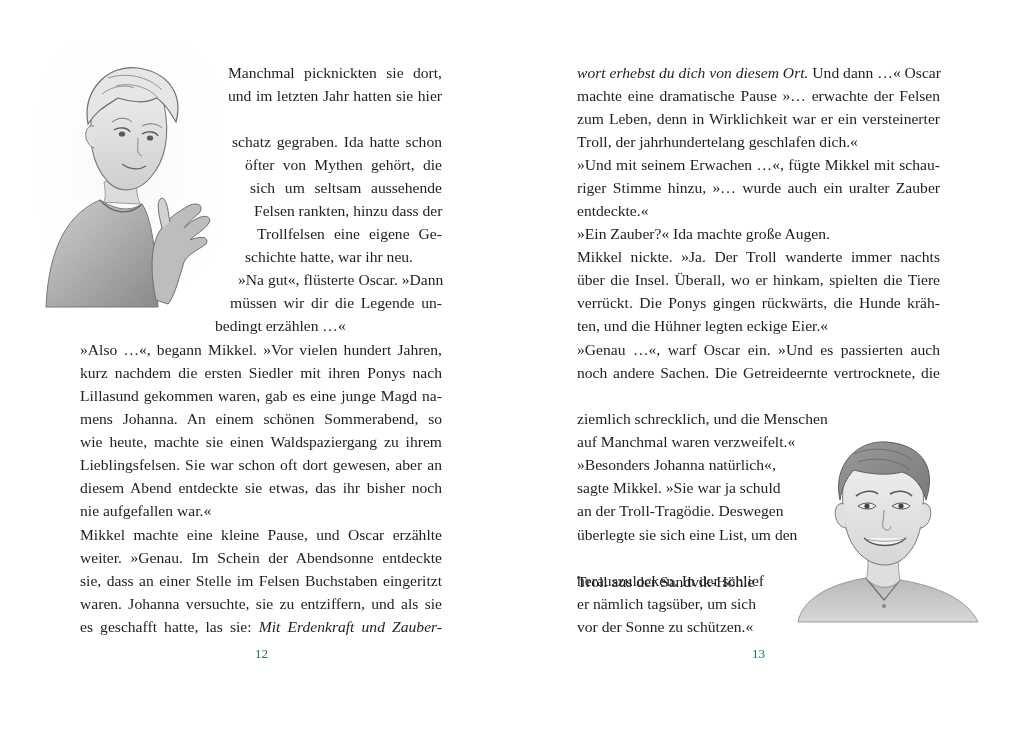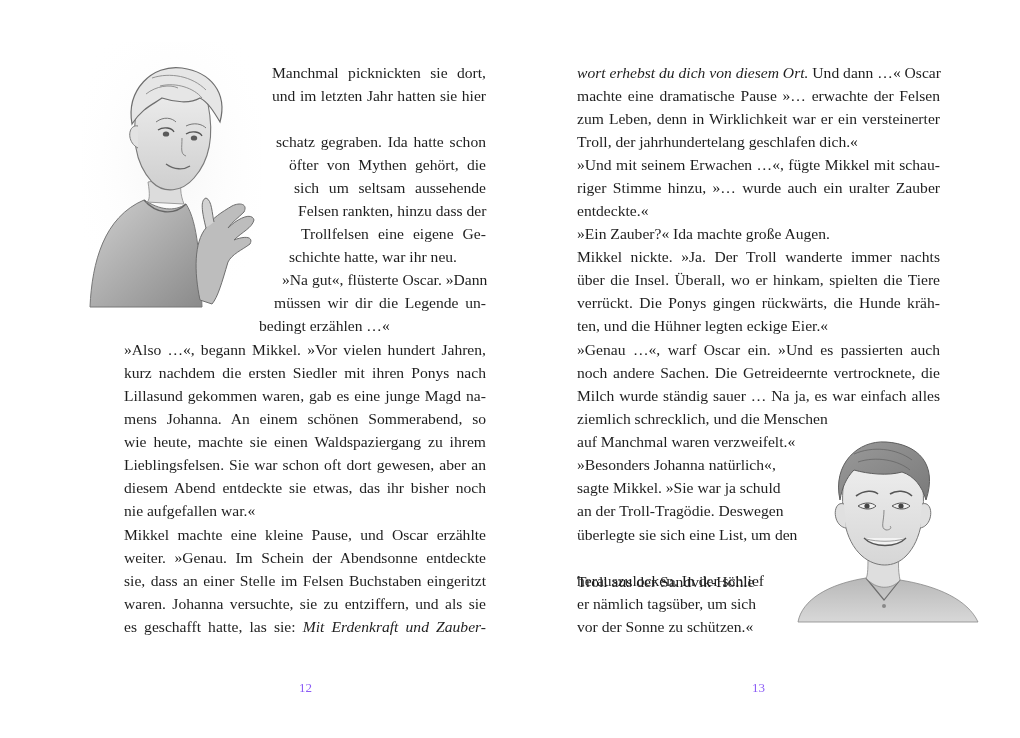--- a/index.html
+++ b/index.html
@@ -2,37 +2,37 @@
 <html><head>
   <meta charset="utf-8">
   <style>
     html, body { margin: 0; padding: 0; background: #ffffff; }
     body {
       width: 1020px; height: 738px; position: relative; overflow: hidden;
       font-family: "Liberation Serif", "DejaVu Serif", serif;
       color: #1e1e1e;
     }
     .page { position: absolute; top: 0; height: 738px; }
-    .page-left { left: 0; width: 510px; margin-left: 44px; }
+    .page-left { left: 0; width: 510px; }
     .page-right { left: 510px; width: 510px; }
 
     .line {
       position: absolute;
       font-size: 15.6px;
       line-height: 22px;
       height: 22px;
       white-space: nowrap;
       text-align: justify;
       text-align-last: justify;
     }
     .line.last { text-align-last: left; }
     .it { font-style: italic; }
 
     .page-number {
-      position: absolute; top: 680px; font-size: 13px; color: #8b5cf6;
+      position: absolute; top: 646px; font-size: 13px; color: #0f766e;
     }
 
     .illustration { position: absolute; }
   </style>
 </head>
 <body>
 
 <div class="page page-left">
 
   <div class="illustration" style="left:38px; top:42px; width:180px; height:268px;">
@@ -122,21 +122,20 @@
   <div class="line" style="left:67px; top:154px; width:363px;">»Und mit seinem Erwachen …«, fügte Mikkel mit schau-</div>
   <div class="line" style="left:67px; top:177px; width:363px;">riger Stimme hinzu, »… wurde auch ein uralter Zauber</div>
   <div class="line last" style="left:67px; top:200px; width:363px;">entdeckte.«</div>
   <div class="line last" style="left:67px; top:223px; width:363px;">»Ein Zauber?« Ida machte große Augen.</div>
   <div class="line" style="left:67px; top:246px; width:363px;">Mikkel nickte. »Ja. Der Troll wanderte immer nachts</div>
   <div class="line" style="left:67px; top:269px; width:363px;">über die Insel. Überall, wo er hinkam, spielten die Tiere</div>
   <div class="line" style="left:67px; top:292px; width:363px;">verrückt. Die Ponys gingen rückwärts, die Hunde kräh-</div>
   <div class="line last" style="left:67px; top:315px; width:363px;">ten, und die Hühner legten eckige Eier.«</div>
   <div class="line" style="left:67px; top:339px; width:363px;">»Genau …«, warf Oscar ein. »Und es passierten auch</div>
   <div class="line" style="left:67px; top:362px; width:363px;">noch andere Sachen. Die Getreideernte vertrocknete, die</div>
-  <div class="line" style="left:67px; top:385px; width:363px;">Milch wurde ständig sauer … Na ja, es war einfach alles</div>
   <div class="line last" style="left:67px; top:408px; width:363px;">ziemlich schrecklich, und die Menschen</div>
   <div class="line last" style="left:67px; top:431px; width:363px;">auf Manchmal waren verzweifelt.«</div>
   <div class="line last" style="left:67px; top:454px; width:240px;">»Besonders Johanna natürlich«,</div>
   <div class="line last" style="left:67px; top:477px; width:240px;">sagte Mikkel. »Sie war ja schuld</div>
   <div class="line last" style="left:67px; top:500px; width:240px;">an der Troll-Tragödie. Deswegen</div>
   <div class="line last" style="left:67px; top:524px; width:240px;">überlegte sie sich eine List, um den</div>
   <div class="line last" style="left:67px; top:571px; width:240px;">Troll aus der Sandvik-Höhle</div>
   <div class="line last" style="left:67px; top:570px; width:240px;">herauszulocken. In der schlief</div>
   <div class="line last" style="left:67px; top:593px; width:240px;">er nämlich tagsüber, um sich</div>
   <div class="line last" style="left:67px; top:616px; width:240px;">vor der Sonne zu schützen.«</div>

